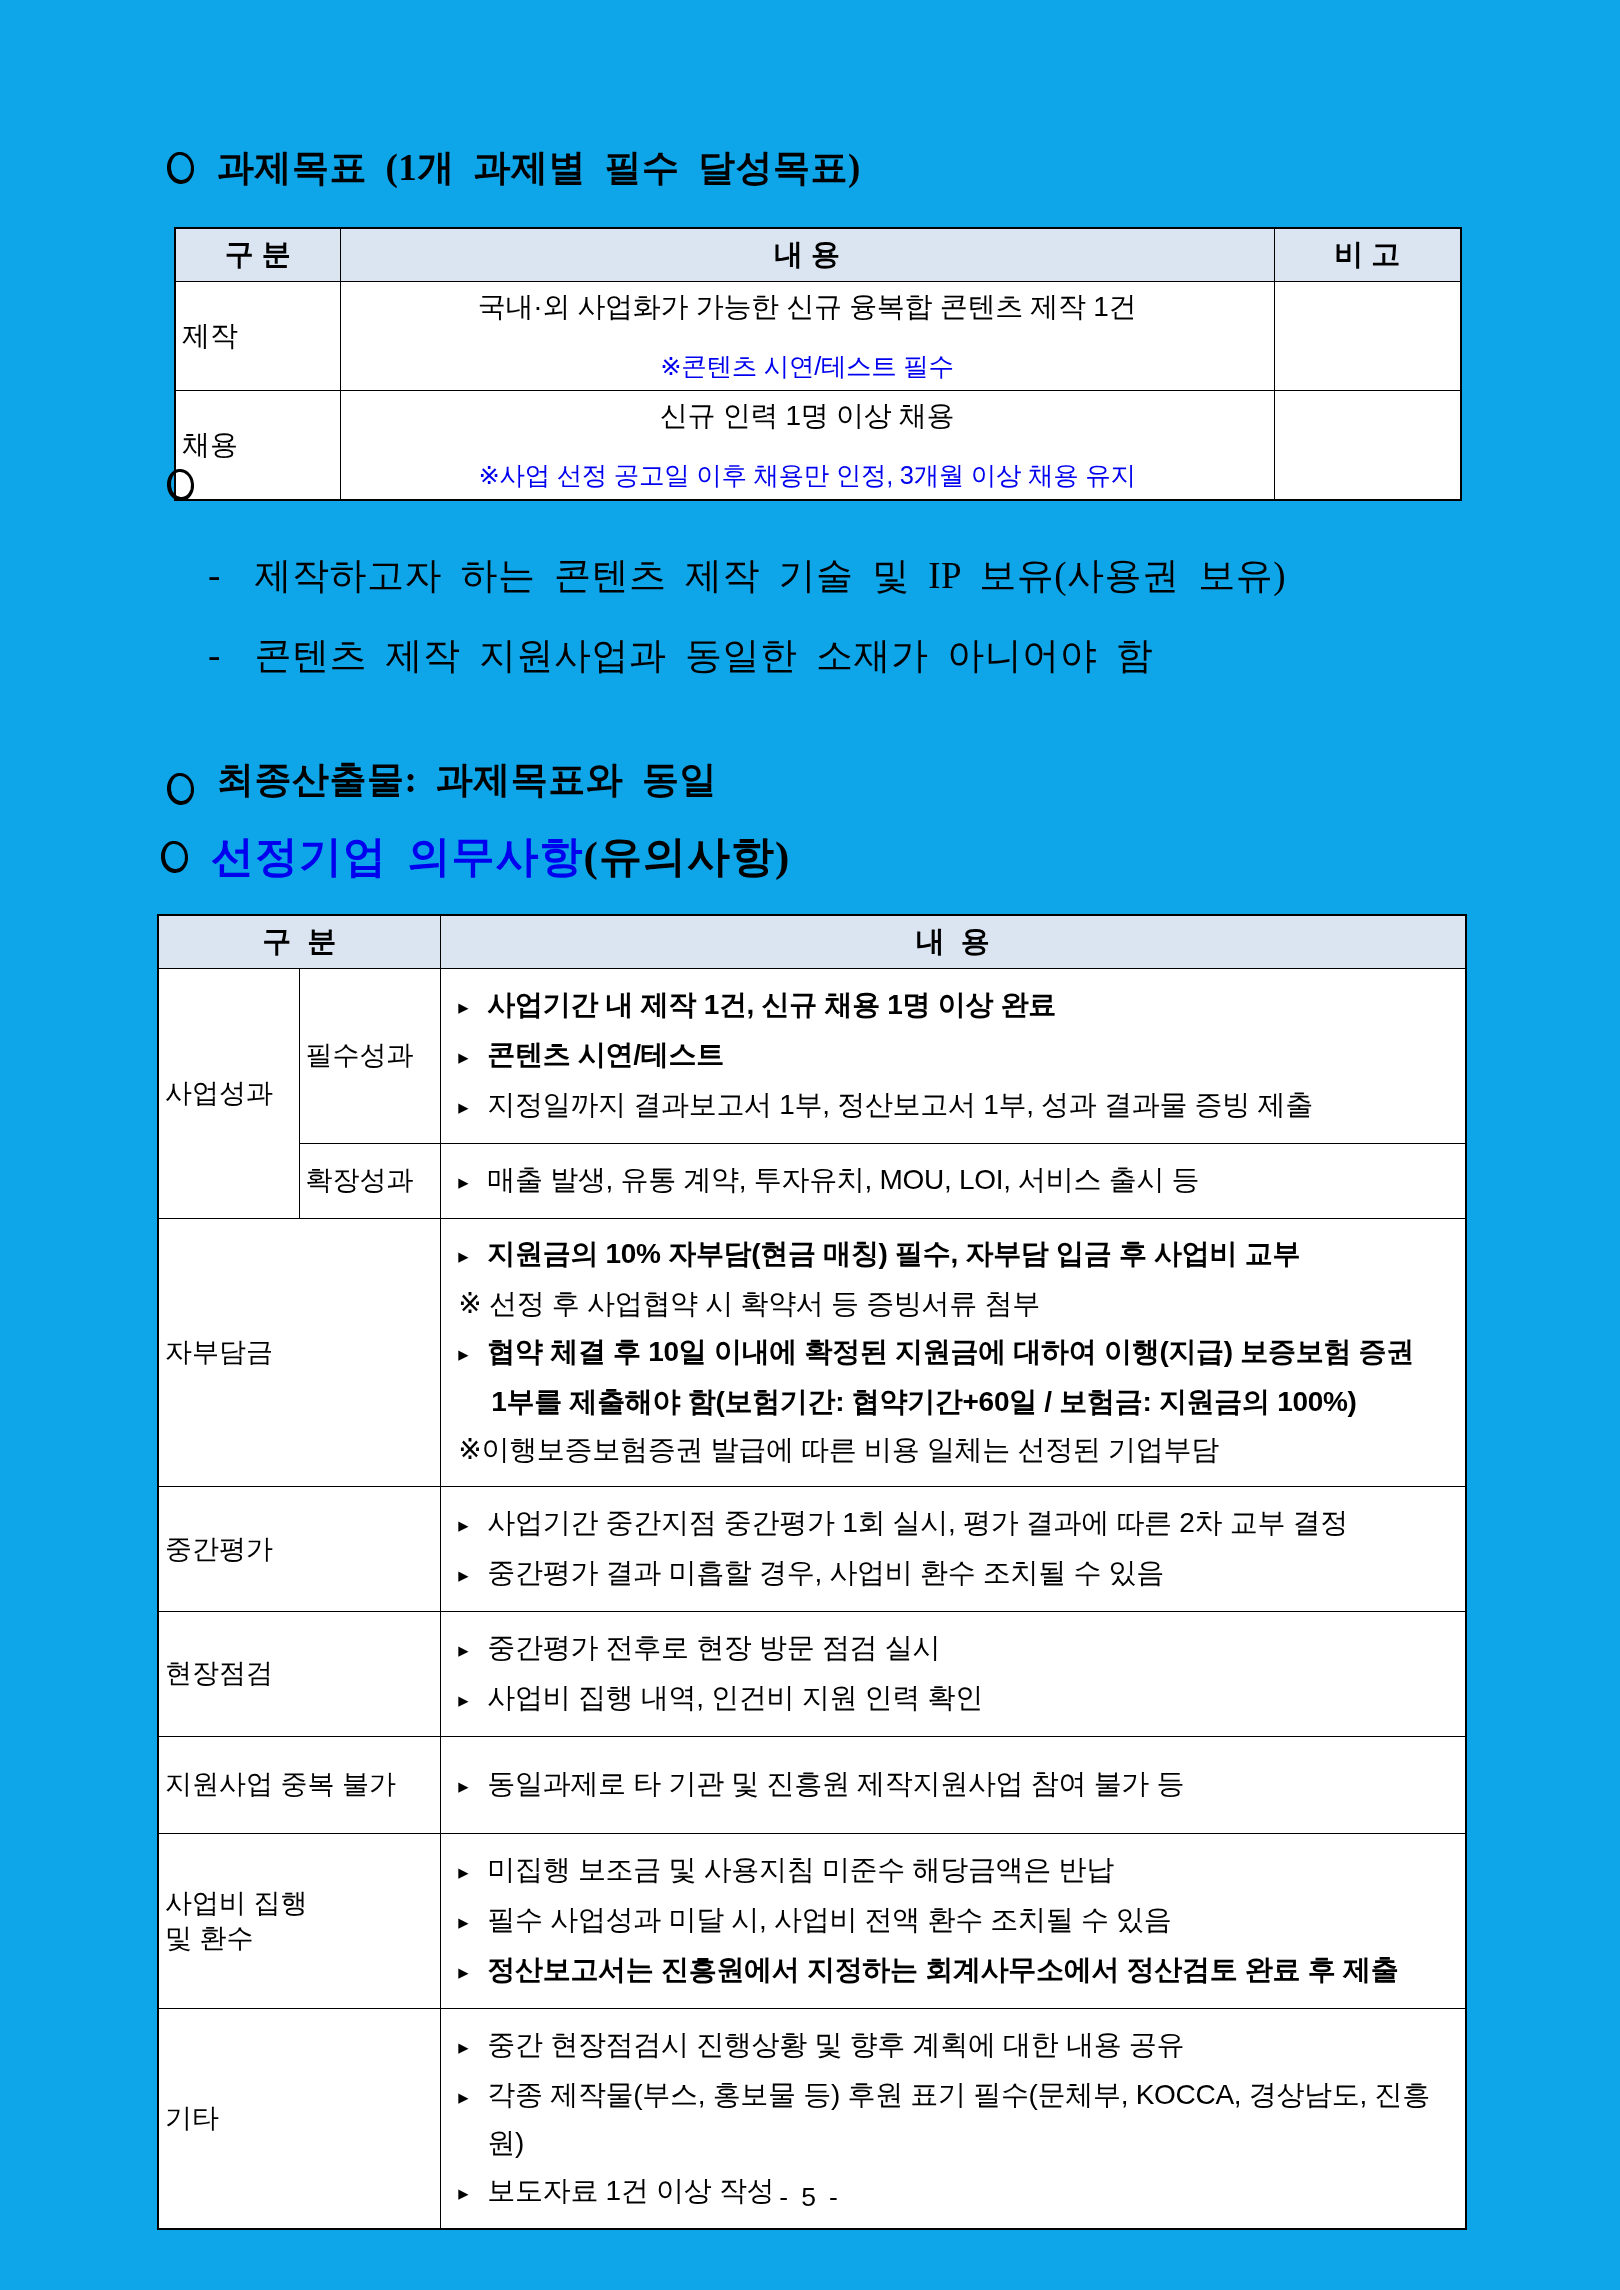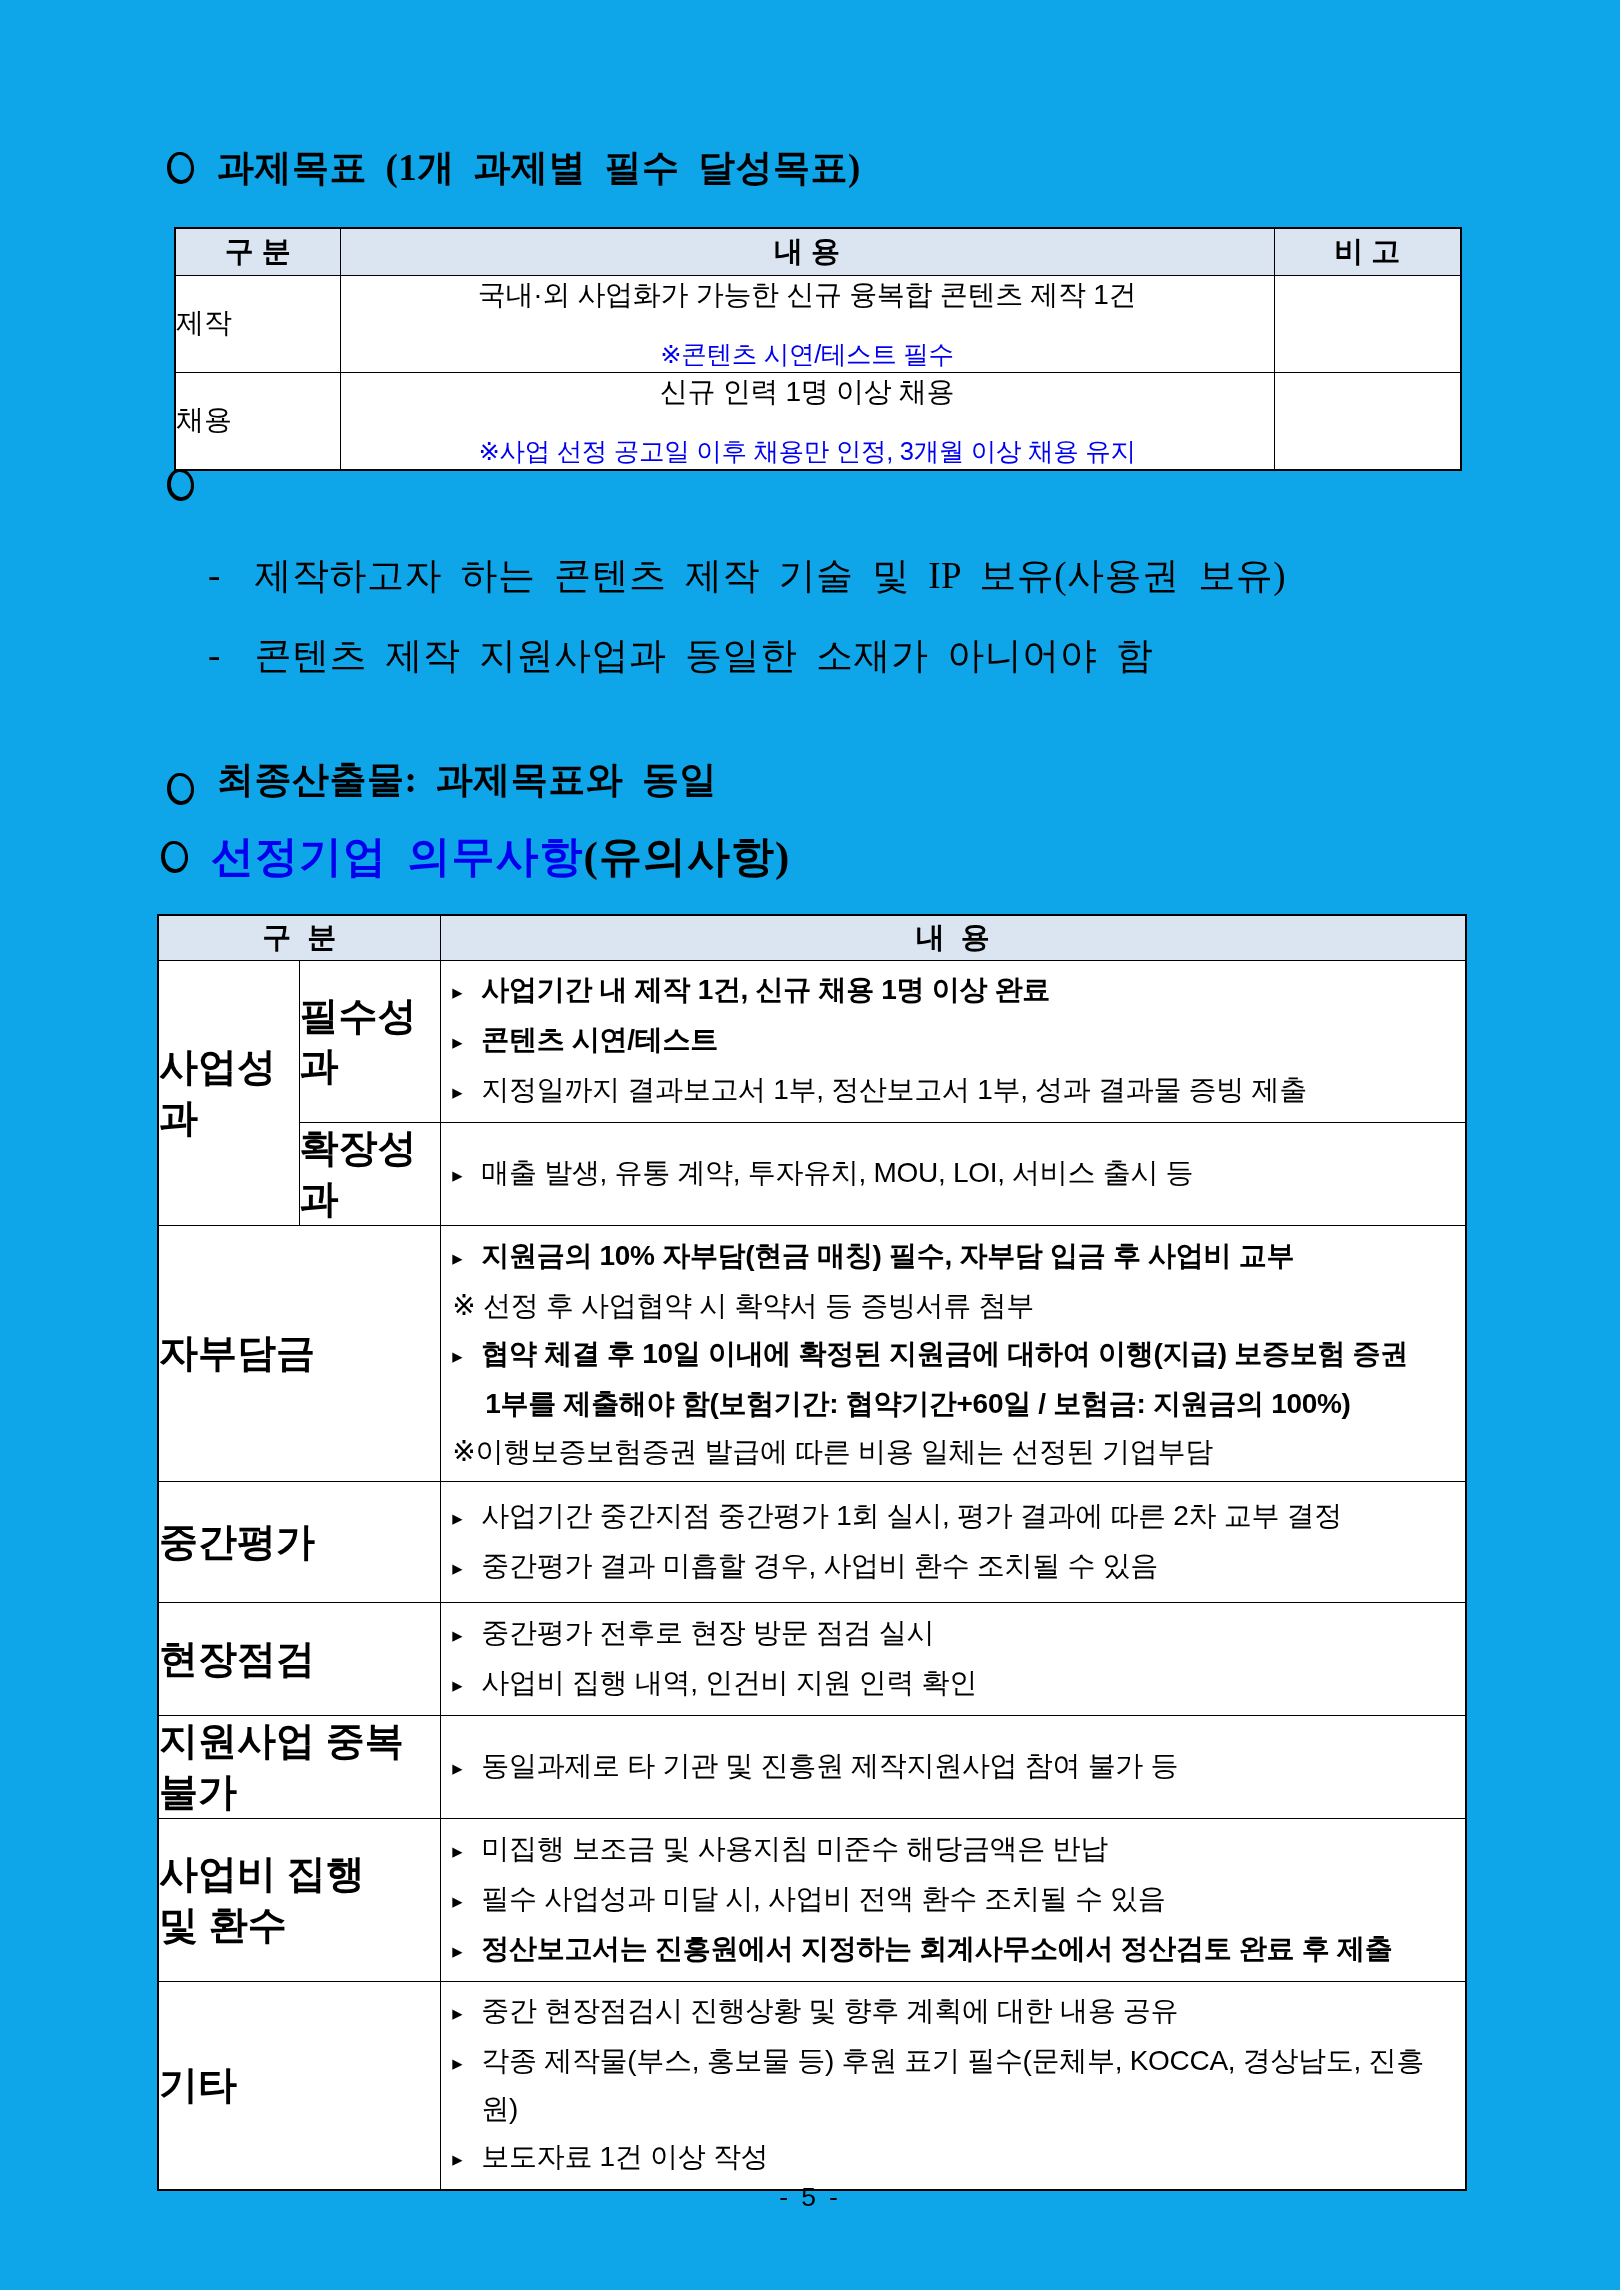--- a/index.html
+++ b/index.html
@@ -30,28 +30,28 @@
   }
   #d1{top:547px;}
   #d2{top:627px;}
   .dash-mark{margin-right:17.6px;line-height:57px;}
   .dash-lines{line-height:57px;white-space:nowrap;margin-left:16px;}
   
   table.doc-table{
     position:absolute;border-collapse:collapse;table-layout:fixed;
     border:2.5px solid #000;background:#fff;
   }
-  table.doc-table td{border:1.5px solid #000;padding:0;vertical-align:middle;overflow:hidden;}
+  table.doc-table td{border:1.5px solid #000;padding:6px;vertical-align:middle;overflow:hidden;}
   .th{
     background:#dbe5f1;text-align:center;font-weight:700;font-size:29px;white-space:pre;
   }
   #t1{left:174px;top:227px;width:1286px;}
   #t2{left:157px;top:914px;width:1308px;}
   .t-label{text-align:left;font-size:28px;white-space:pre-line;line-height:1.3;}
-  #t2 .t-label{font-weight:700;font-size:39px;}
+  #t2 .t-label{font-weight:400;font-size:27px;}
   .t1-main{font-size:28px;text-align:center;letter-spacing:-0.3px;}
   .t1-note{font-size:25.5px;color:#0000ee;text-align:center;margin-top:23px;letter-spacing:-0.3px;}
   .t2-content{padding:5.9px 15.7px 5.9px 11.8px;}
   .cl{display:flex;align-items:baseline;font-size:28px;line-height:48px;letter-spacing:-0.3px;}
   .cl .mk{flex:none;width:29px;font-size:20.6px;}
   .cl .mk:empty{display:none;}
   .cl .tx.bold{font-weight:700;}
   .cl.cont{padding-left:33px;}
   
   #footer{

